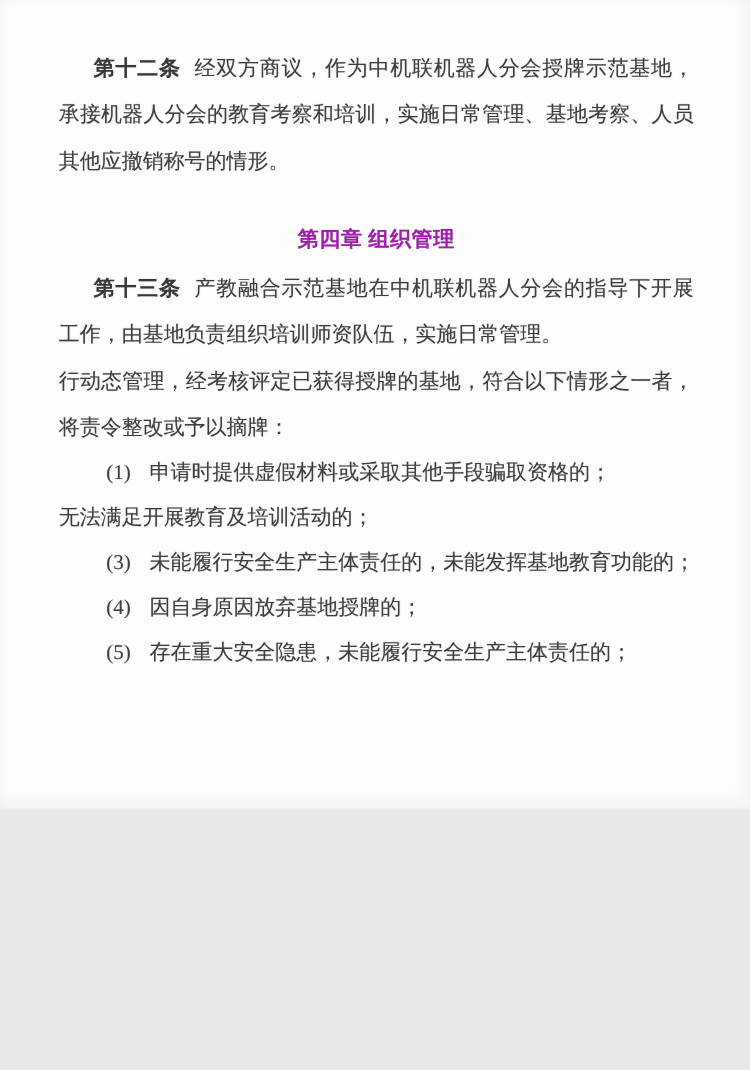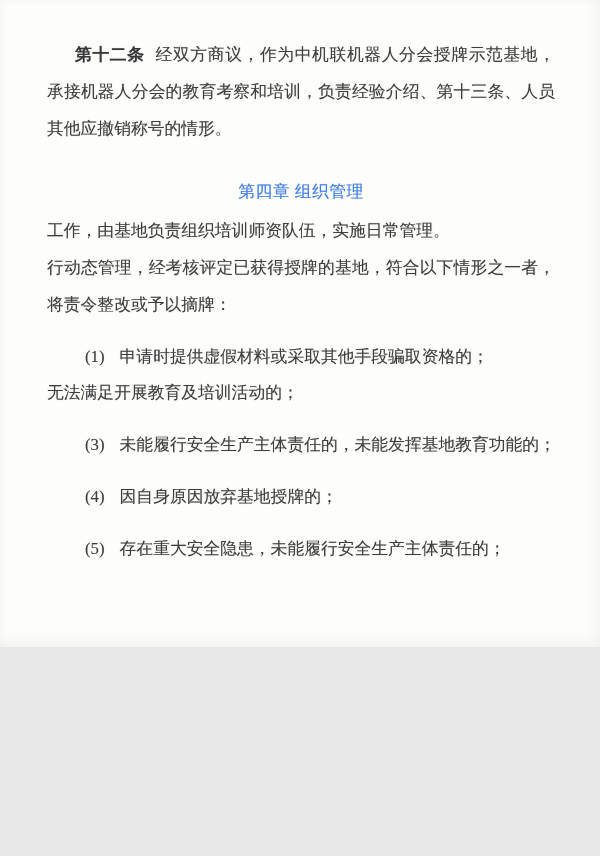--- a/index.html
+++ b/index.html
@@ -16,30 +16,30 @@
   .body-text{
     position:absolute;
     left:47px;top:36px;width:508px;
     font-size:16.8px;
     line-height:37px;
     text-shadow:0 0 1px rgba(62,62,62,.35);
   }
   .tl{display:block;white-space:nowrap;}
   .just{text-align:justify;text-align-last:justify;}
   .ind{padding-left:28px;}
-  .cl{padding-left:38px;margin-top:16px;}
+  .cl{padding-left:38px;}
   .clause-lines .tl{line-height:36px;}
   .term{font-weight:bold;margin-right:11px;color:#383838;}
   .num{margin-right:15px;}
   .chapter{
     text-align:center;text-align-last:center;
-    font-weight:normal;
+    font-weight:bold;
     letter-spacing:.5px;
     margin-top:26px;margin-bottom:2px;
-    color:#3b82f6;
+    color:#a21caf;
   }
   .signature{
     position:absolute;
     left:296px;top:712px;width:268px;
     text-align:left;
     font-size:16.5px;
     line-height:33px;
     text-shadow:0 0 1px rgba(62,62,62,.35);
   }
   .seal{
@@ -54,25 +54,26 @@
   .seal text{font-family:"Liberation Serif","DejaVu Serif",serif;}
 </style>
 </head>
 <body>
 
 <div class="page">
 
   <div class="body-text">
 
     <div class="tl just ind"><b class="term">第十二条</b><span>经双方商议，作为中机联机器人分会授牌示范基地，</span></div>
-    <div class="tl just">承接机器人分会的教育考察和培训，负责经验介绍、第十三条、人员</div>
+    <div class="tl just">承接机器人分会的教育考察和培训，实施日常管理、基地考察、人员</div>
     <div class="tl">其他应撤销称号的情形。</div>
 
     <div class="tl chapter">第四章 组织管理</div>
 
+    <div class="tl just ind"><b class="term">第十三条</b><span>产教融合示范基地在中机联机器人分会的指导下开展</span></div>
     <div class="tl">工作，由基地负责组织培训师资队伍，实施日常管理。</div>
 
     <div class="tl just">行动态管理，经考核评定已获得授牌的基地，符合以下情形之一者，</div>
     <div class="tl">将责令整改或予以摘牌：</div>
 
     <div class="clause-lines">
       <div class="tl cl"><span class="num">(1)</span><span>申请时提供虚假材料或采取其他手段骗取资格的；</span></div>
       <div class="tl">无法满足开展教育及培训活动的；</div>
       <div class="tl cl just"><span class="num">(3)</span><span>未能履行安全生产主体责任的，未能发挥基地教育功能的；</span></div>
       <div class="tl cl"><span class="num">(4)</span><span>因自身原因放弃基地授牌的；</span></div>

